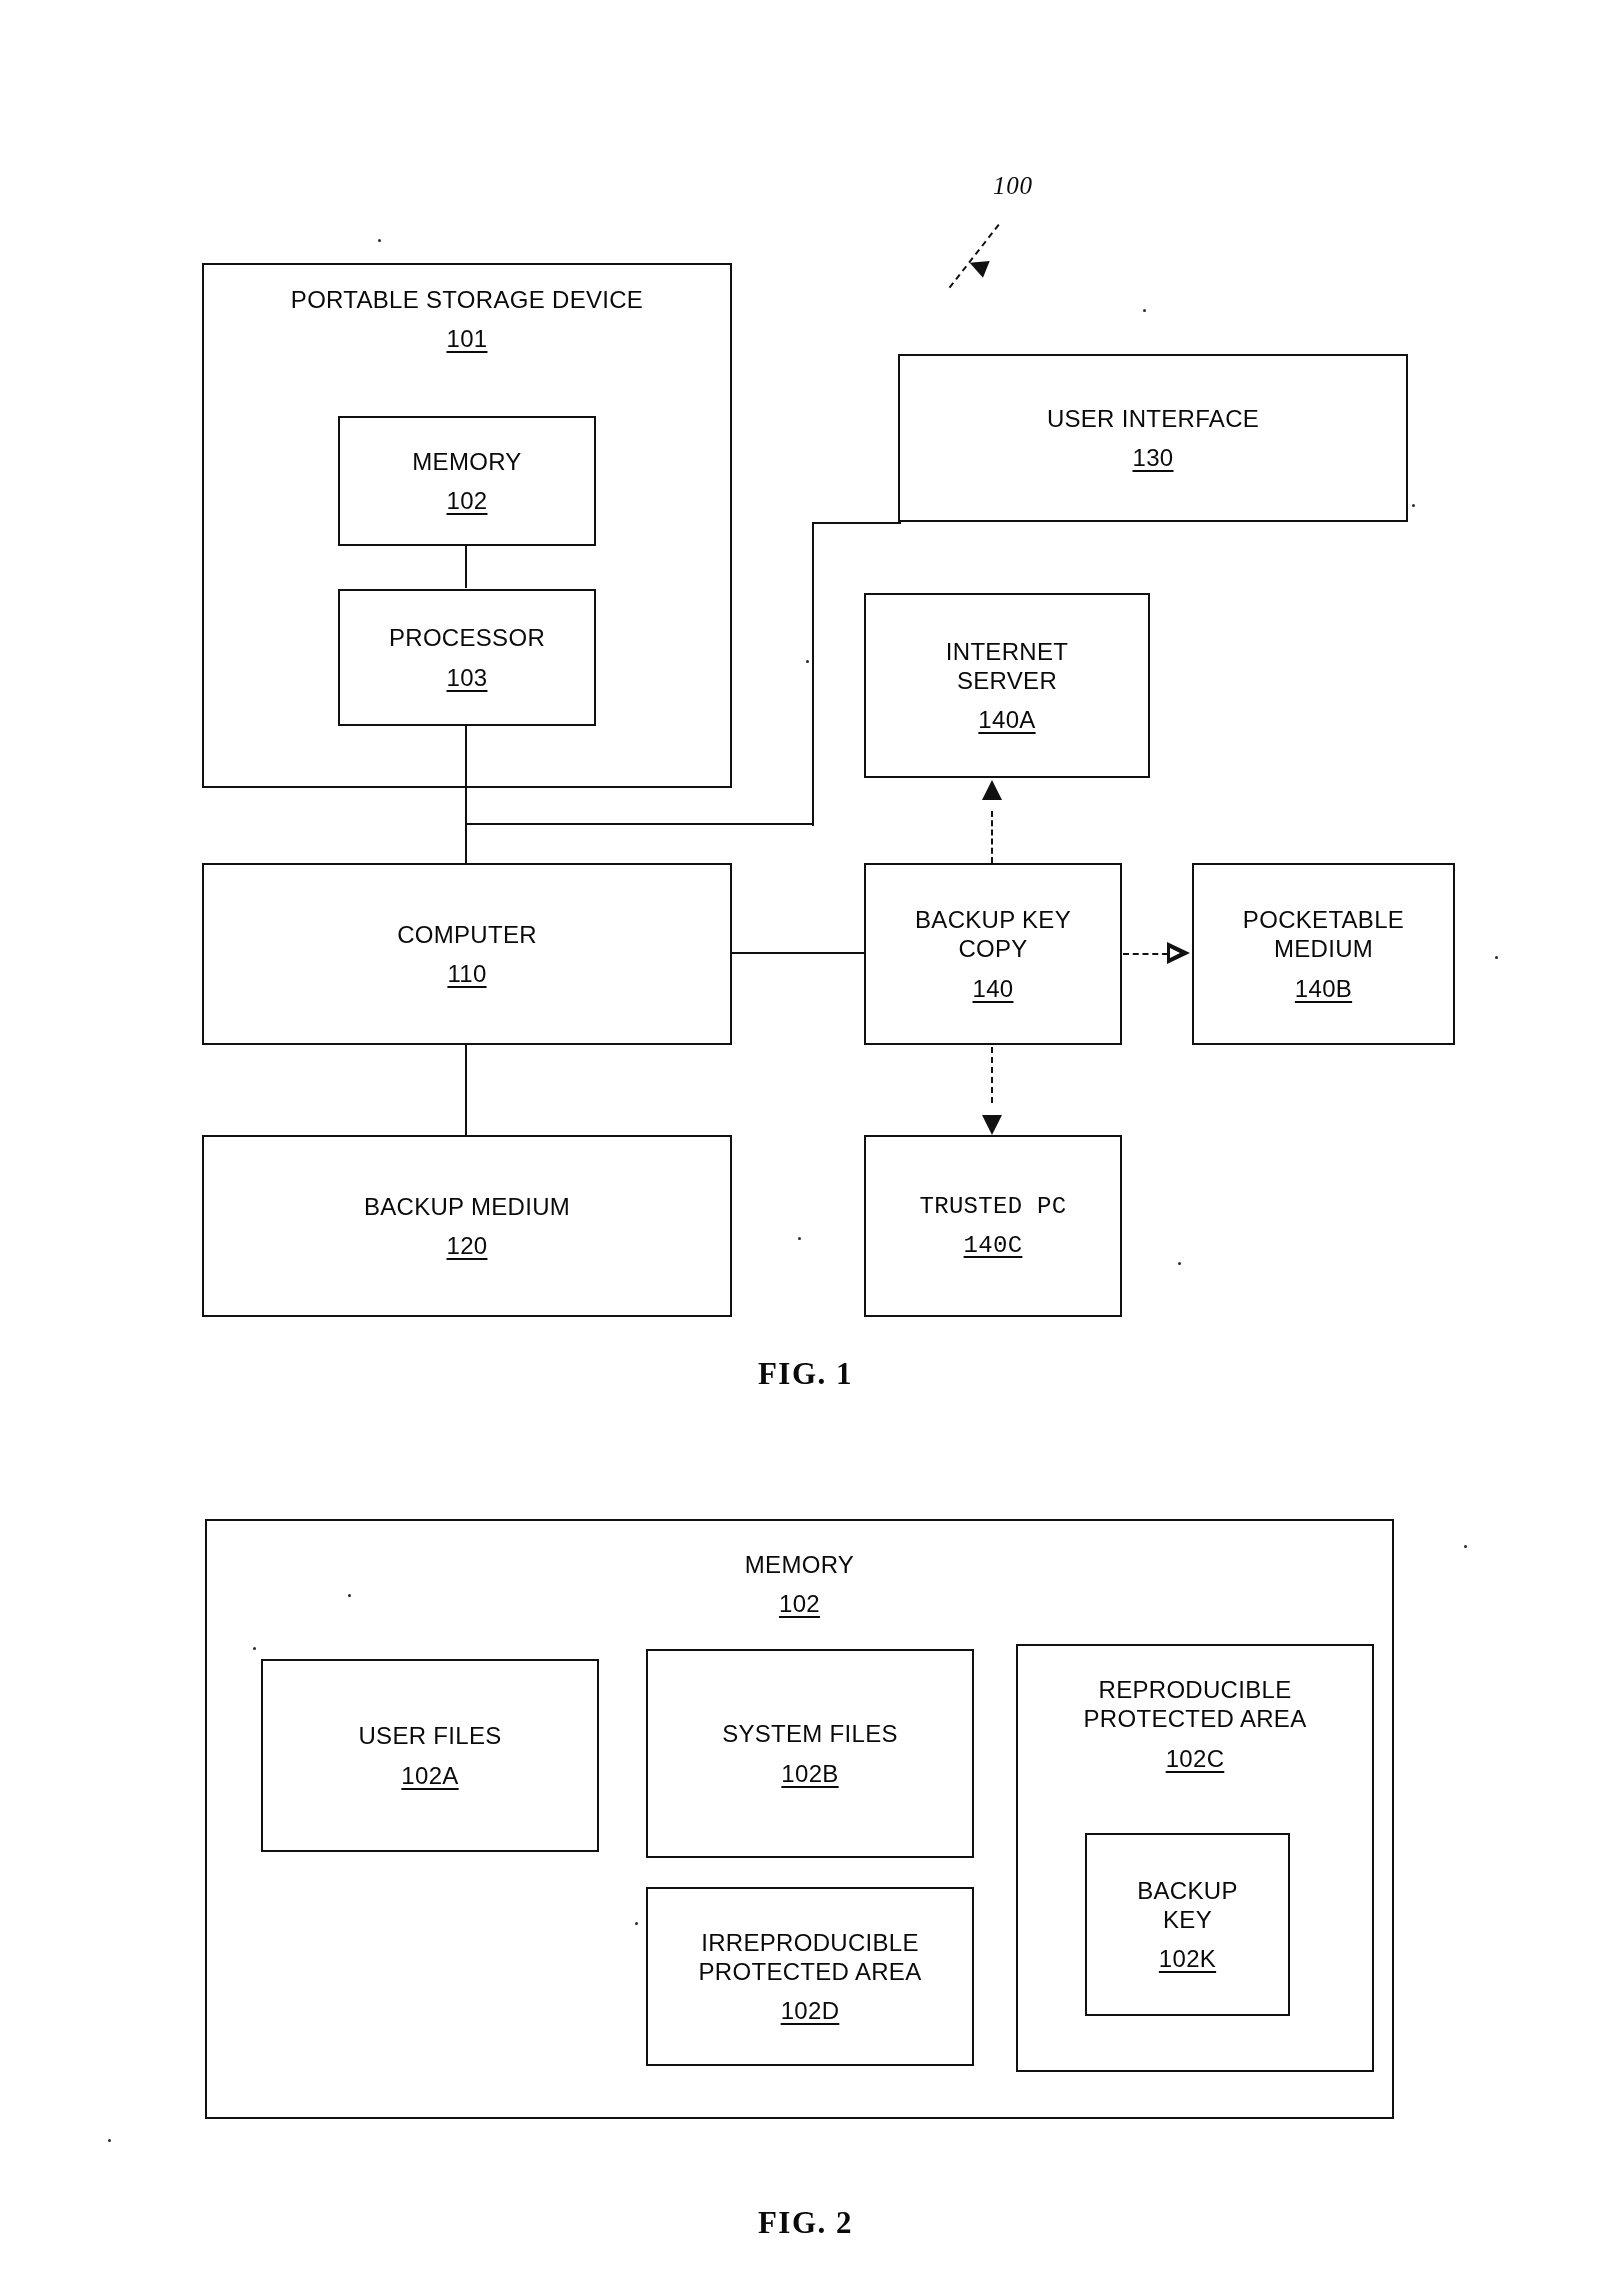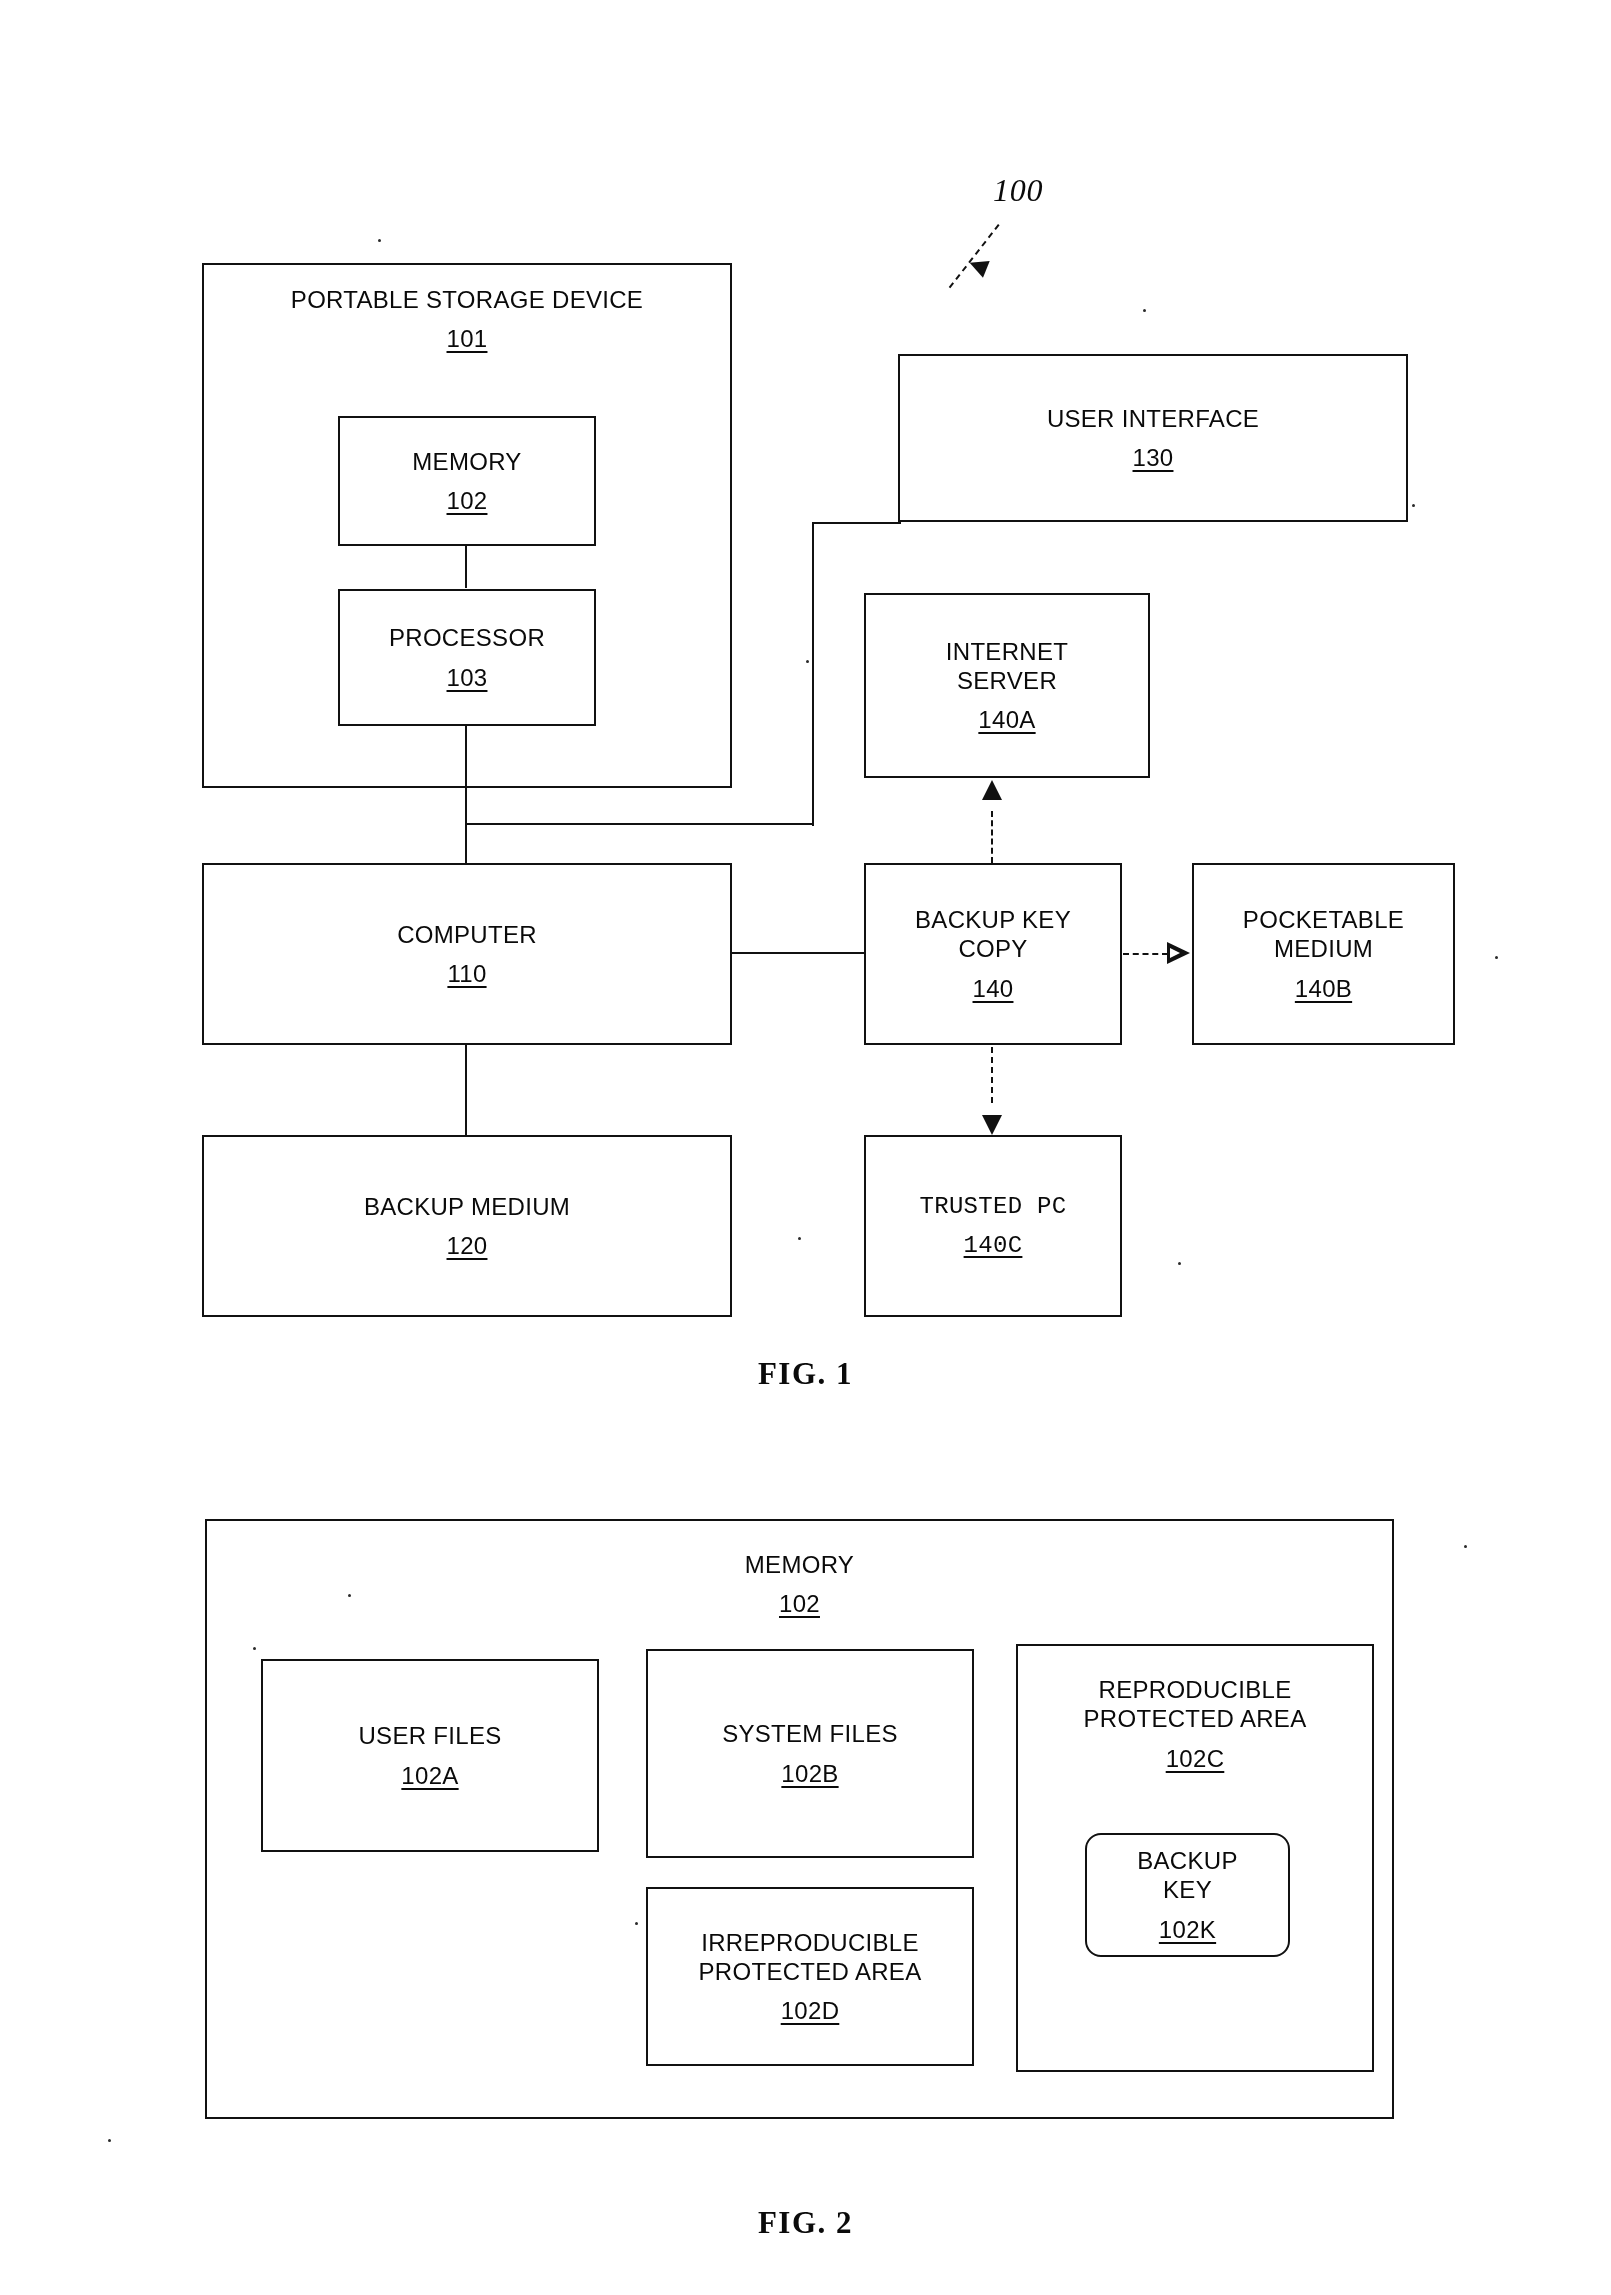--- a/index.html
+++ b/index.html
@@ -102,21 +102,21 @@
     border-top: 5.4px solid transparent;
     border-bottom: 5.4px solid transparent;
     border-left: 10px solid #ffffff;
   }
 
   
   .callout-num {
     position: absolute;
     font-family: "Liberation Serif", serif;
     font-style: italic;
-    font-size: 32px;
+    font-size: 25px;
     letter-spacing: 0.8px;
     color: #0a0a0a;
   }
   .callout-lead {
     position: absolute;
     width: 0;
     border-left: 2.3px dashed #111111;
     transform-origin: top left;
   }
   .callout-head {
@@ -254,21 +254,21 @@
 PROTECTED AREA</div>
     <div class="ref">102C</div>
   </div>
 
   <div class="box" style="left:646px; top:1887px; width:328px; height:179px;">
     <div class="title">IRREPRODUCIBLE
 PROTECTED AREA</div>
     <div class="ref">102D</div>
   </div>
 
-  <div class="box" style="left:1085px; top:1833px; width:205px; height:124px;border-radius:16px;">
+  <div class="box" style="left:1085px; top:1833px; width:205px; height:183px;">
     <div class="title">BACKUP
 KEY</div>
     <div class="ref">102K</div>
   </div>
 
   <div class="fig-caption" style="top:2205px;">FIG. 2</div>
 
   <div class="speck" style="left:378px;  top:239px;"></div>
   <div class="speck" style="left:1143px; top:309px;"></div>
   <div class="speck" style="left:1412px; top:504px;"></div>

